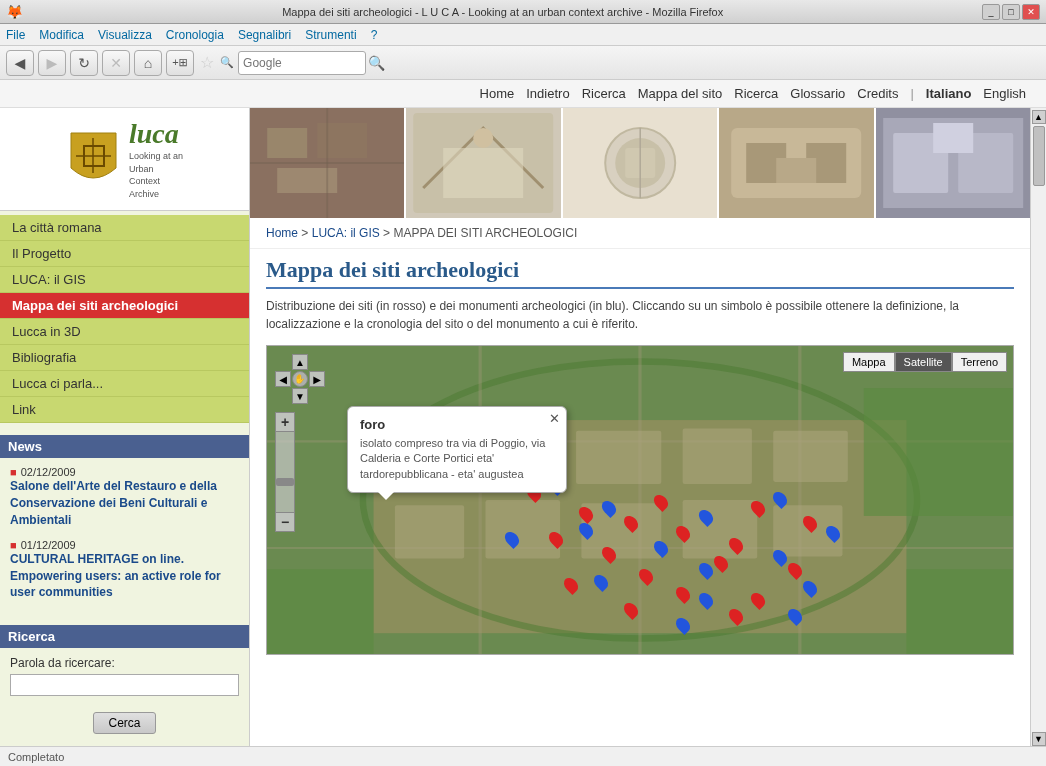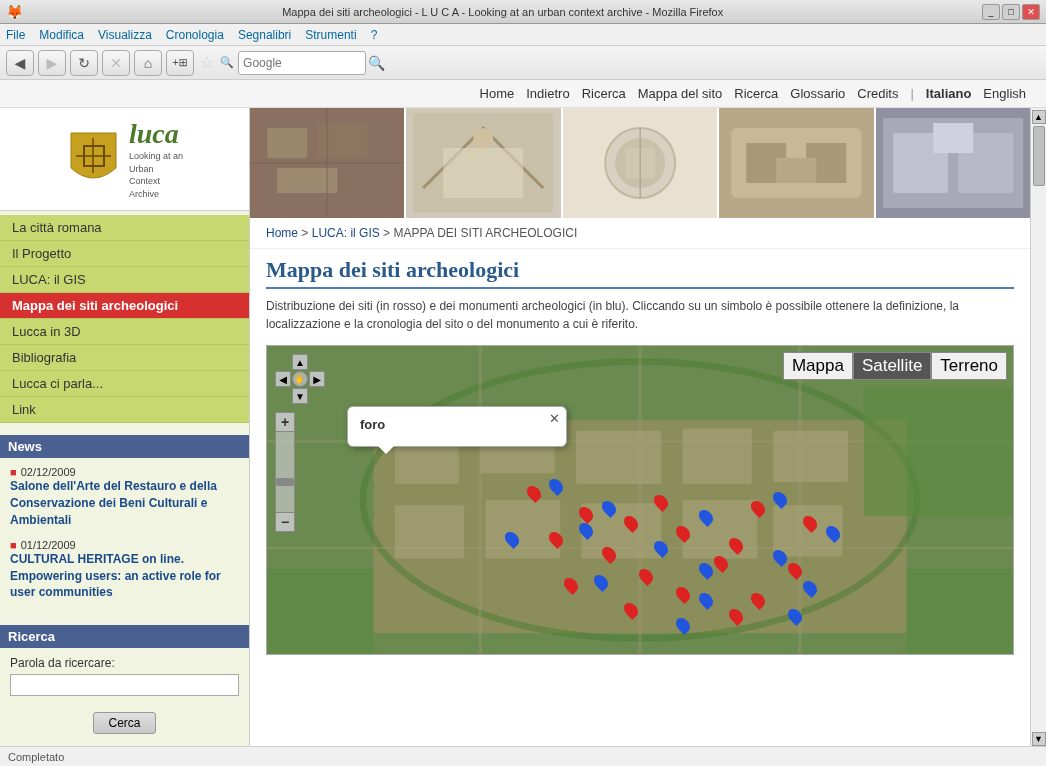--- a/index.html
+++ b/index.html
@@ -279,21 +279,21 @@
 
     .map-controls-top {
       position: absolute;
       top: 6px;
       right: 6px;
       display: flex;
       z-index: 10;
     }
     .map-type-btn {
       padding: 3px 8px;
-      font-size: 17px;
+      font-size: 11px;
       border: 1px solid #888;
       background: #f0f0f0;
       cursor: pointer;
     }
     .map-type-btn.active {
       background: #555;
       color: white;
     }
 
     .map-nav {
@@ -652,20 +652,22 @@
           <div class="zoom-btn">+</div>
           <div class="zoom-slider">
             <div class="zoom-handle"></div>
           </div>
           <div class="zoom-btn">−</div>
         </div>
 
         <div class="map-popup">
           <span class="popup-close">✕</span>
           <div class="popup-title">foro</div>
+          <div class="popup-text">isolato compreso tra via di Poggio, via Calderia e Corte Portici
+eta' tardorepubblicana - eta' augustea</div>
         </div>
 
         <div class="pin pin-red" style="top:45%; left:35%;"></div>
         <div class="pin pin-red" style="top:52%; left:42%;"></div>
         <div class="pin pin-red" style="top:55%; left:48%;"></div>
         <div class="pin pin-red" style="top:48%; left:52%;"></div>
         <div class="pin pin-red" style="top:60%; left:38%;"></div>
         <div class="pin pin-red" style="top:58%; left:55%;"></div>
         <div class="pin pin-red" style="top:65%; left:45%;"></div>
         <div class="pin pin-red" style="top:68%; left:60%;"></div>

